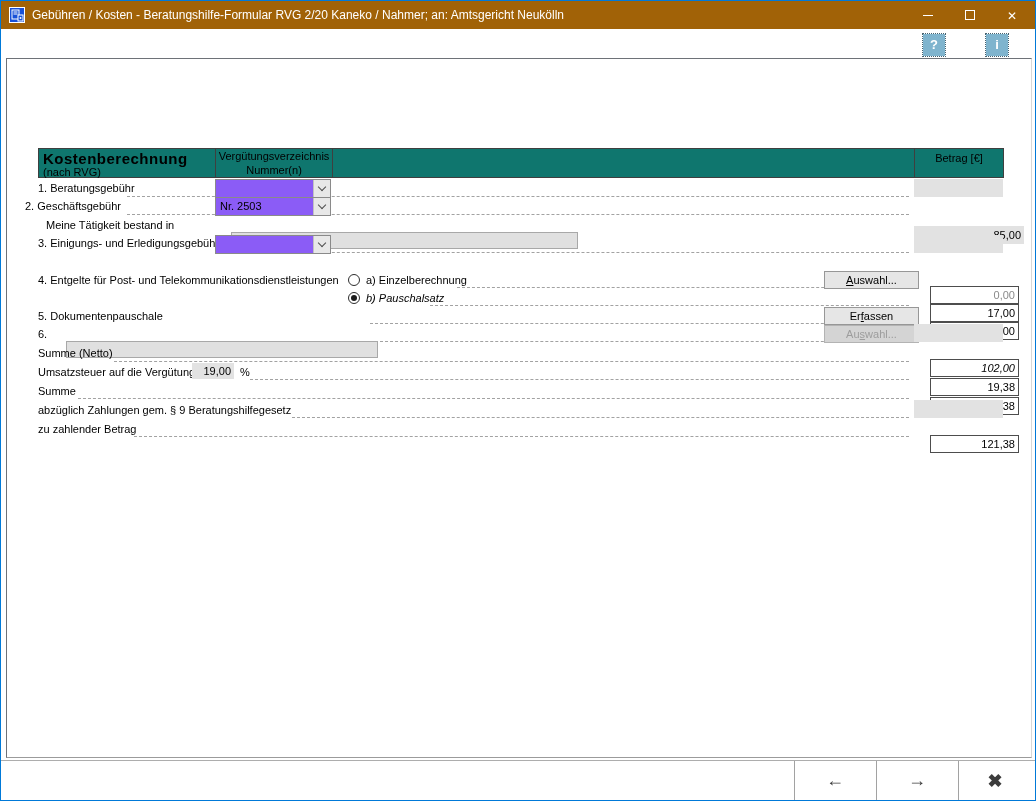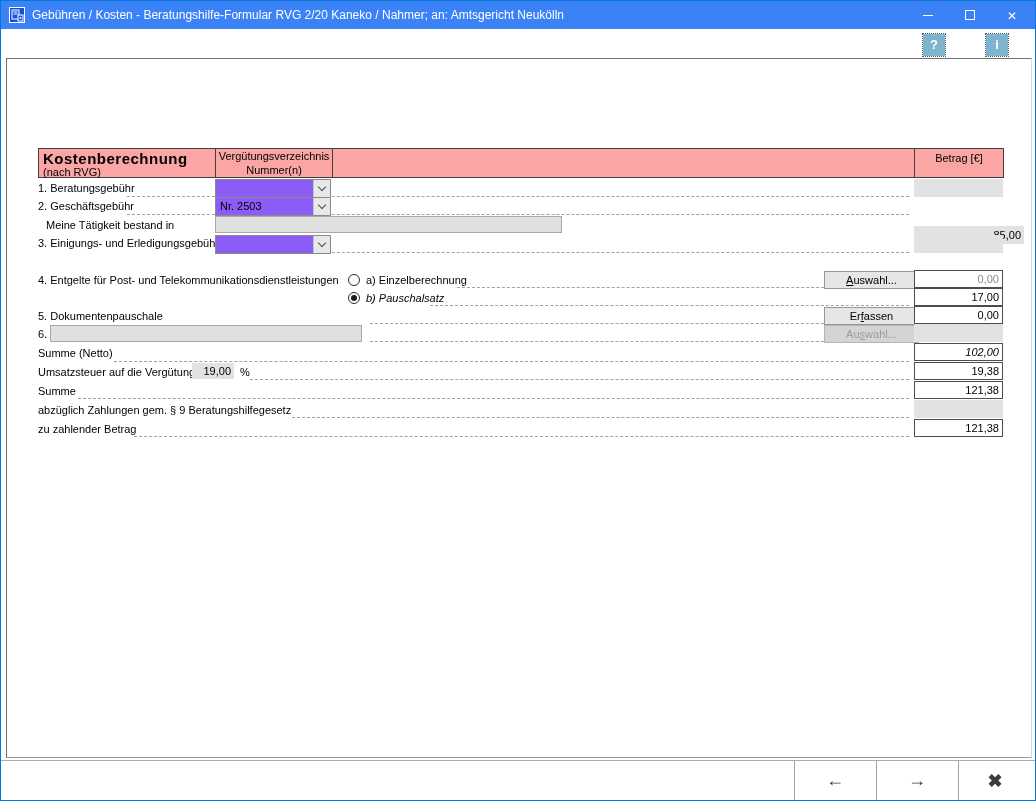--- a/index.html
+++ b/index.html
@@ -3,57 +3,57 @@
 <meta charset="utf-8">
 <style>
   html,body{margin:0;padding:0;background:#c8c8c8;}
   *{box-sizing:border-box;}
   #window{
     position:relative;width:1036px;height:801px;
     border:1px solid #0079d8;background:#ffffff;
     font-family:"Liberation Sans", sans-serif;overflow:hidden;
   }
   
-  #titlebar{position:absolute;left:0;top:0;width:100%;height:28px;background:#3b82f6;}
+  #titlebar{position:absolute;left:0;top:0;width:100%;height:28px;background:#a16207;}
   #appicon{position:absolute;left:8px;top:6px;width:16px;height:16px;}
   #wintitle{position:absolute;left:31px;top:0;height:28px;line-height:28px;color:#fff;font-size:12px;white-space:nowrap;}
   .winbtn{position:absolute;top:0;width:46px;height:28px;background:transparent;border:none;cursor:default;}
   #btn-min{right:84px;} #btn-max{right:42px;} #btn-close{right:0;}
   .glyph-min{position:absolute;left:18px;top:14px;width:10px;height:1px;background:#fff;}
   .glyph-max{position:absolute;left:18px;top:9px;width:10px;height:10px;border:1px solid #fff;}
   .glyph-close{color:#fff;font-size:12px;line-height:28px;}
   
   #toolbar{position:absolute;left:0;top:28px;width:100%;height:29px;background:#ffffff;}
   .tbbtn{position:absolute;top:5px;width:22px;height:22px;background:#7fb4ce;border:none;
          outline:1px dotted #46626f;color:#fff;font-weight:bold;font-size:13px;text-align:center;line-height:22px;padding:0;}
   #helpbtn{left:922px;} #infobtn{left:985px;}
   
   #panel{position:absolute;left:5px;top:57px;width:1026px;height:700px;background:#fff;
          border-top:1px solid #6e7278;border-left:1px solid #6e7278;
          border-right:1px solid #d8d8d8;border-bottom:1px solid #9b9b9b;}
   
-  .hbox{position:absolute;border:1px solid #3f3f3f;background:#fca5a5;z-index:2;}
+  .hbox{position:absolute;border:1px solid #3f3f3f;background:#0f766e;z-index:2;}
   .hb-title{font-weight:bold;font-size:15px;line-height:15px;padding:2px 0 0 4px;letter-spacing:0.5px;}
   .hb-sub{font-size:11px;line-height:11px;padding:1px 0 0 4px;}
   .hb-center{font-size:11px;line-height:13px;text-align:center;padding-top:1px;}
   
   .lbl{position:absolute;font-size:11px;height:18px;line-height:18px;white-space:nowrap;color:#000;z-index:2;}
   .dash{position:absolute;height:0;border-top:1px dashed #a2a2a2;z-index:1;}
   
   .combo{position:absolute;left:208px;width:116px;height:19px;background:#8b5cf6;border:1px solid #8a8a8a;z-index:2;}
   .combo .ctext{position:absolute;left:4px;top:1px;font-size:11px;line-height:15px;white-space:nowrap;}
   .combo .cbtn{position:absolute;right:0;top:0;width:17px;height:17px;background:#e8e8e8;border-left:1px solid #c2c2c2;}
   .chev{position:absolute;left:5px;top:4px;width:6px;height:6px;border-right:1px solid #4d4d4d;border-bottom:1px solid #4d4d4d;transform:rotate(45deg);}
   
   .field{position:absolute;height:18px;font-family:"Liberation Sans",sans-serif;font-size:11px;z-index:2;padding:0 3px;}
   .fwhite{background:#fff;border:1px solid #4d4d4d;text-align:right;}
   .fgrey{background:#e2e2e2;border:none;text-align:right;line-height:18px;}
   .fgreyborder{background:#e0e0e0;border:1px solid #a8a8a8;}
   .dimtext{color:#8a8a8a;}
-  input.field{margin:0;}
+  input.field{margin:16px;}
   
   .pushbtn{position:absolute;left:817px;width:95px;height:18px;background:#e6e6e6;border:1px solid #979797;
            font-family:"Liberation Sans",sans-serif;font-size:11px;text-align:center;line-height:15px;z-index:2;padding:0;}
   .pushbtn.disabled{background:#d4d4d4;color:#9d9d9d;border-color:#b3b3b3;}
   
   .radio{position:absolute;left:341px;width:12px;height:12px;border:1px solid #2e2e2e;border-radius:50%;background:#fff;z-index:2;}
   .radio.checked::after{content:"";position:absolute;left:2px;top:2px;width:6px;height:6px;border-radius:50%;background:#1c1c1c;}
   
   #footer{position:absolute;left:0;top:759px;width:100%;height:40px;background:#fff;border-top:1px solid #adadad;}
   .vsep{position:absolute;top:0;width:1px;height:40px;background:#a2a2a2;}
@@ -120,21 +120,21 @@
 
     <div class="lbl" style="left:31px;top:120px;">1. Beratungsgebühr</div>
     <div class="combo" style="top:120px;">
       <span class="ctext"></span>
       <span class="cbtn">
           <span class="chev"></span>
         </span>
     </div>
     <div class="field fgrey" style="left:907px;top:120px;width:89px;"></div>
 
-    <div class="lbl" style="left:31px;top:138px;text-align:center;">2. Geschäftsgebühr</div>
+    <div class="lbl" style="left:18px;top:138px;text-align:center;">2. Geschäftsgebühr</div>
     <div class="combo" style="top:138px;">
       <span class="ctext">Nr. 2503</span>
       <span class="cbtn">
           <span class="chev"></span>
         </span>
     </div>
     <div class="field fgrey" style="left:907px;top:138px;width:110px;margin-top:29px;">85,00</div>
 
     <div class="lbl" style="left:39px;top:157px;">Meine Tätigkeit bestand in</div>
     <input class="field fgreyborder" style="left: 208px; top: 157px; width: 347px; height: 17px;" value="">

